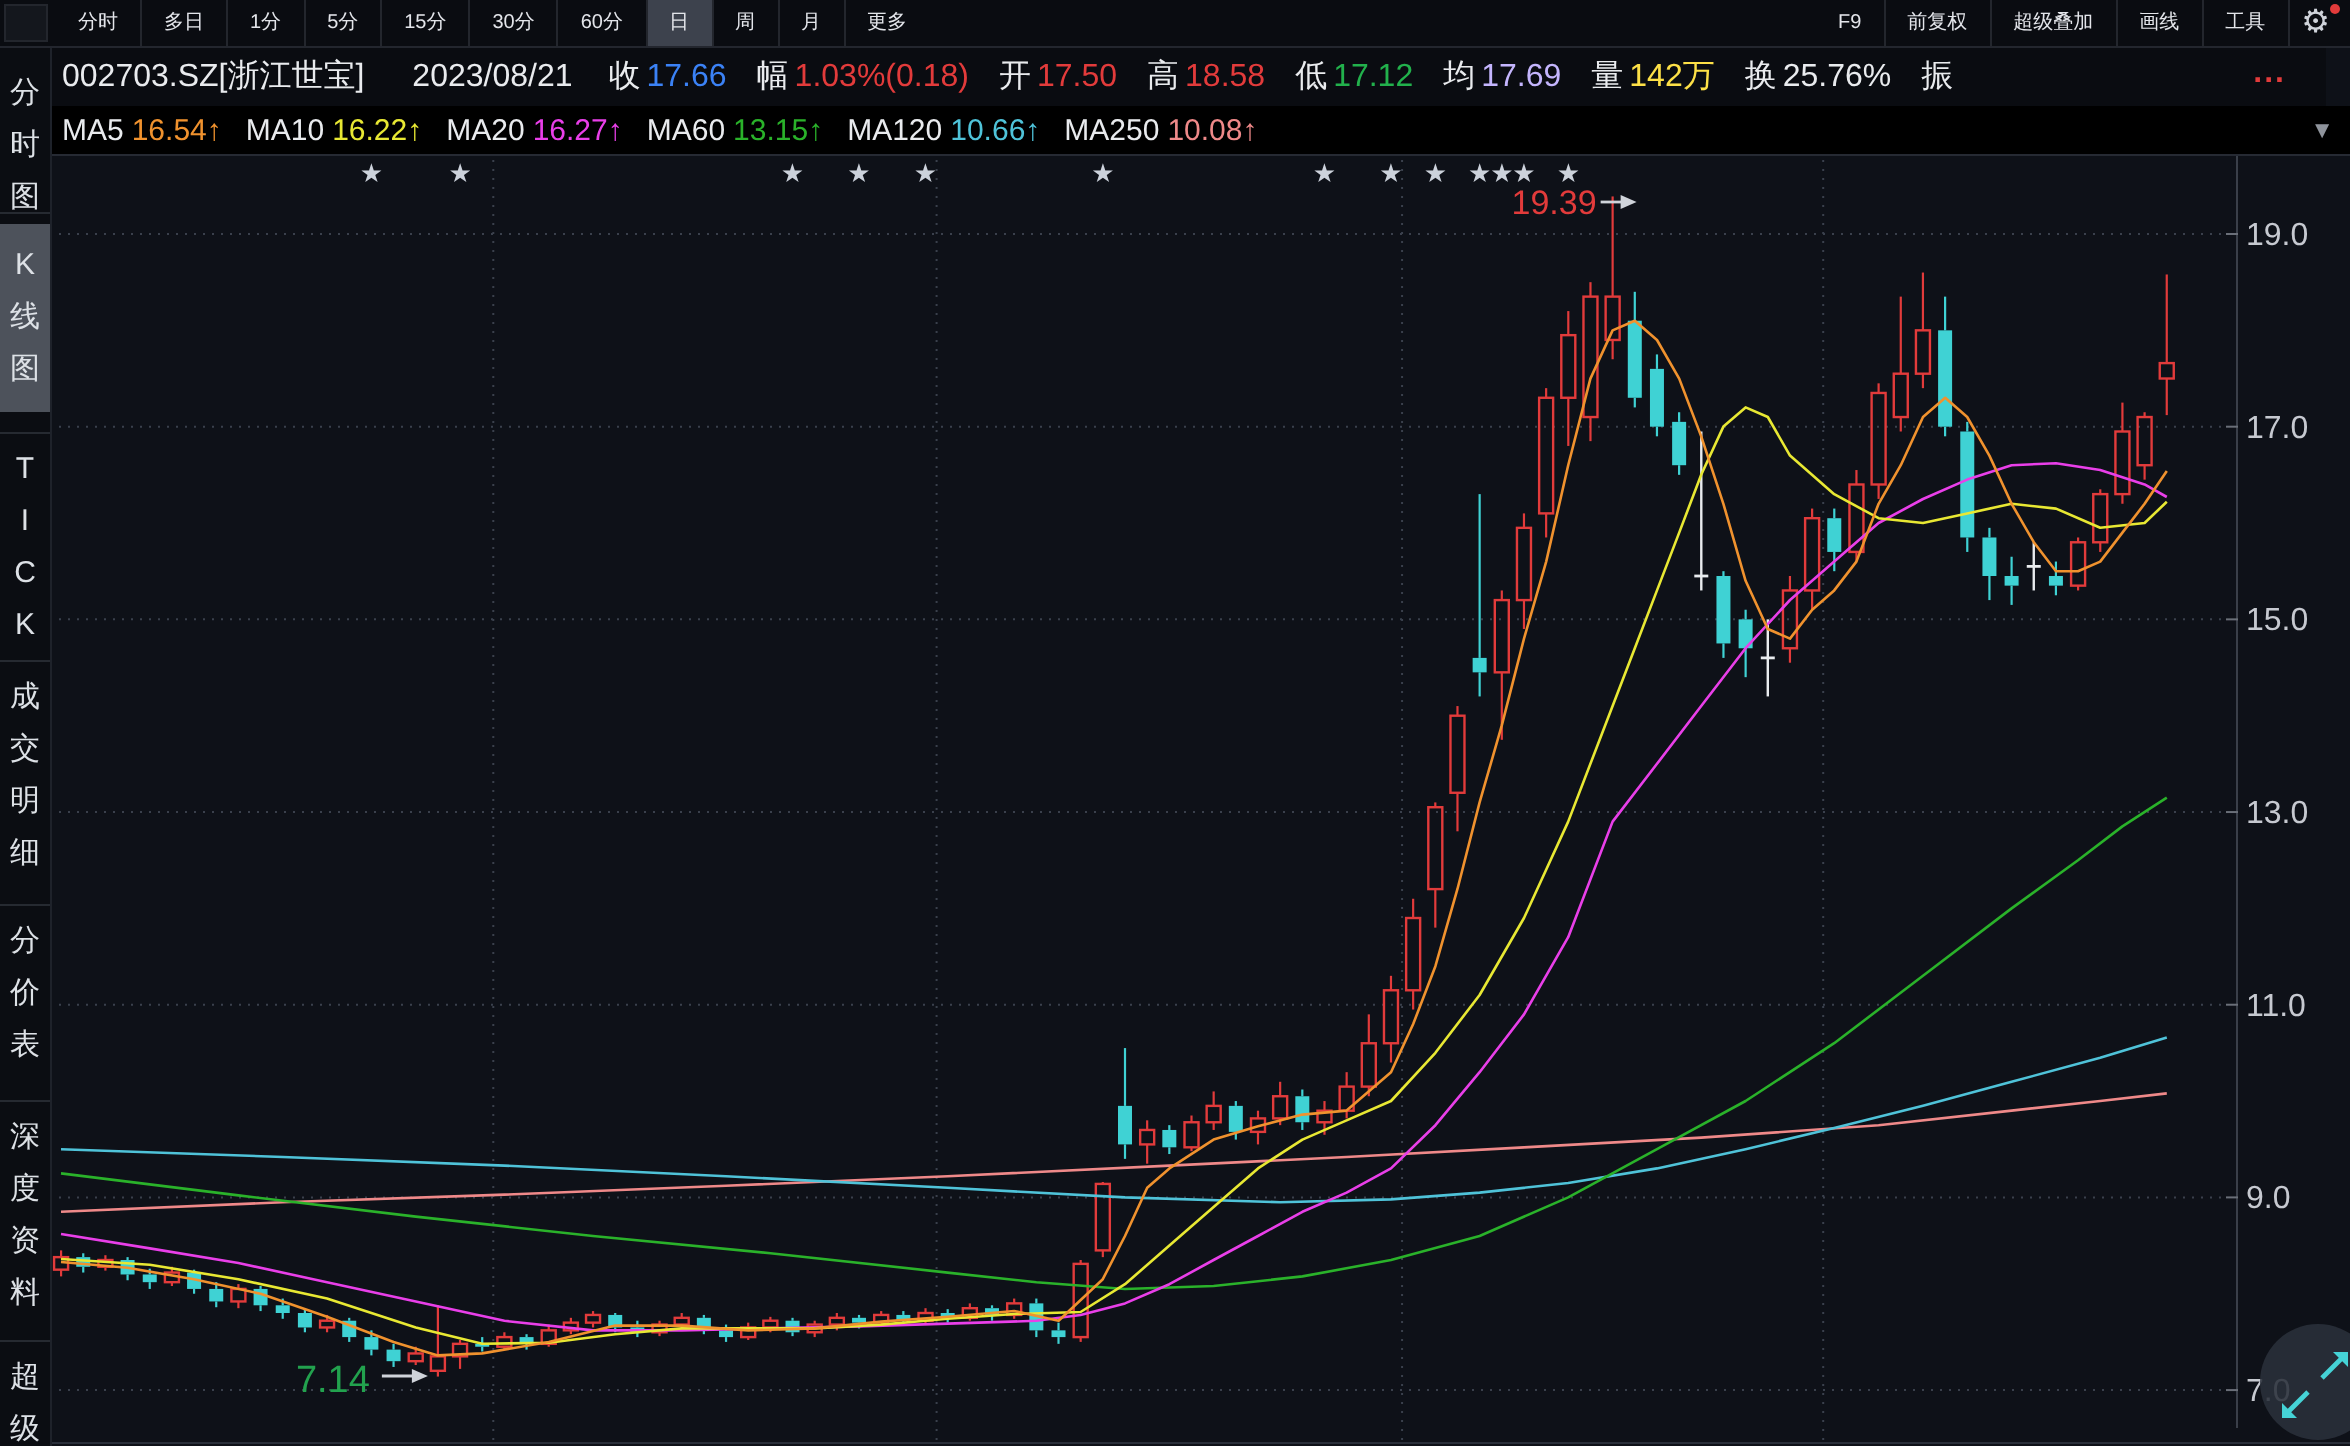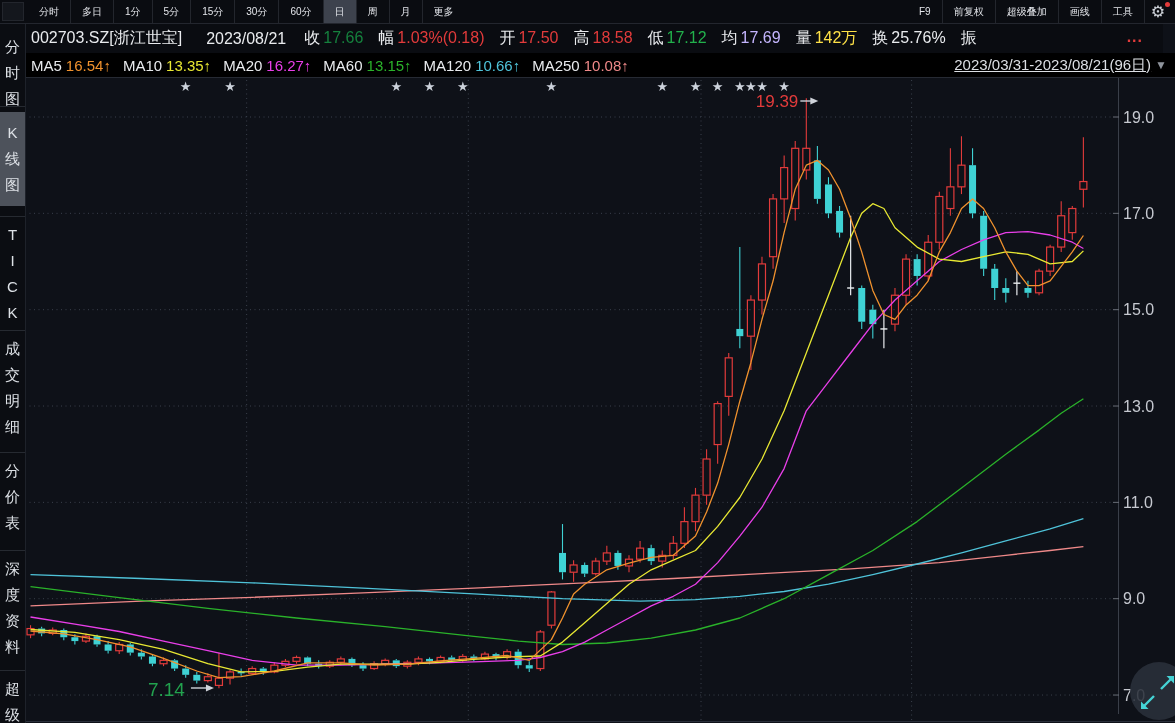--- a/index.html
+++ b/index.html
@@ -78,44 +78,43 @@
     <div class="gear">
       <span>⚙</span>
       <span class="dot"></span>
     </div>
   </header>
 
   <div class="stockbar">
     <span class="code">002703.SZ[浙江世宝]</span>
     <span class="date">2023/08/21</span>
     <span class="pairs" id="stock-fields">
-        <span class="pair"><span class="lbl">收</span><span style="color: #15803d;">17.66</span></span>
+        <span class="pair"><span class="lbl">收</span><span style="color: #3b82f6;">17.66</span></span>
         <span class="pair"><span class="lbl">幅</span><span style="color: rgb(226, 59, 59);">1.03%(0.18)</span></span>
         <span class="pair"><span class="lbl">开</span><span style="color: rgb(226, 59, 59);">17.50</span></span>
         <span class="pair"><span class="lbl">高</span><span style="color: rgb(226, 59, 59);">18.58</span></span>
         <span class="pair"><span class="lbl">低</span><span style="color: rgb(34, 177, 76);">17.12</span></span>
         <span class="pair"><span class="lbl">均</span><span style="color: #c4b5fd;">17.69</span></span>
         <span class="pair"><span class="lbl">量</span><span style="color: #fde047;">142万</span></span>
         <span class="pair"><span class="lbl">换</span><span style="color: rgb(233, 235, 238);">25.76%</span></span>
         <span class="pair"><span class="lbl">振</span><span style="color: rgb(233, 235, 238);"></span></span>
       </span>
     <span class="ellipsis">...</span>
   </div>
 
   <div class="mabar">
     <span class="ma-items" id="ma-items">
         <span class="ma-item"><span class="lbl">MA5</span><span style="color: rgb(240, 146, 46);">16.54↑</span></span>
-        <span class="ma-item"><span class="lbl">MA10</span><span style="color: rgb(232, 232, 51);">13.35↑</span></span>
+        <span class="ma-item"><span class="lbl">MA10</span><span style="color: rgb(232, 232, 51);">16.22↑</span></span>
         <span class="ma-item"><span class="lbl">MA20</span><span style="color: rgb(233, 63, 233);">16.27↑</span></span>
         <span class="ma-item"><span class="lbl">MA60</span><span style="color: rgb(42, 178, 42);">13.15↑</span></span>
         <span class="ma-item"><span class="lbl">MA120</span><span style="color: rgb(79, 195, 217);">10.66↑</span></span>
         <span class="ma-item"><span class="lbl">MA250</span><span style="color: rgb(239, 137, 137);">10.08↑</span></span>
       </span>
     <span class="ma-right">
-      <span class="daterange">2023/03/31-2023/08/21(96日)</span>
       <span class="dropdown">▼</span>
     </span>
   </div>
 
   <aside class="sidebar" id="sidebar">
       <div class="side-item" style="top: 10px;">
         <div>分</div>
         <div>时</div>
         <div>图</div>
       </div>

